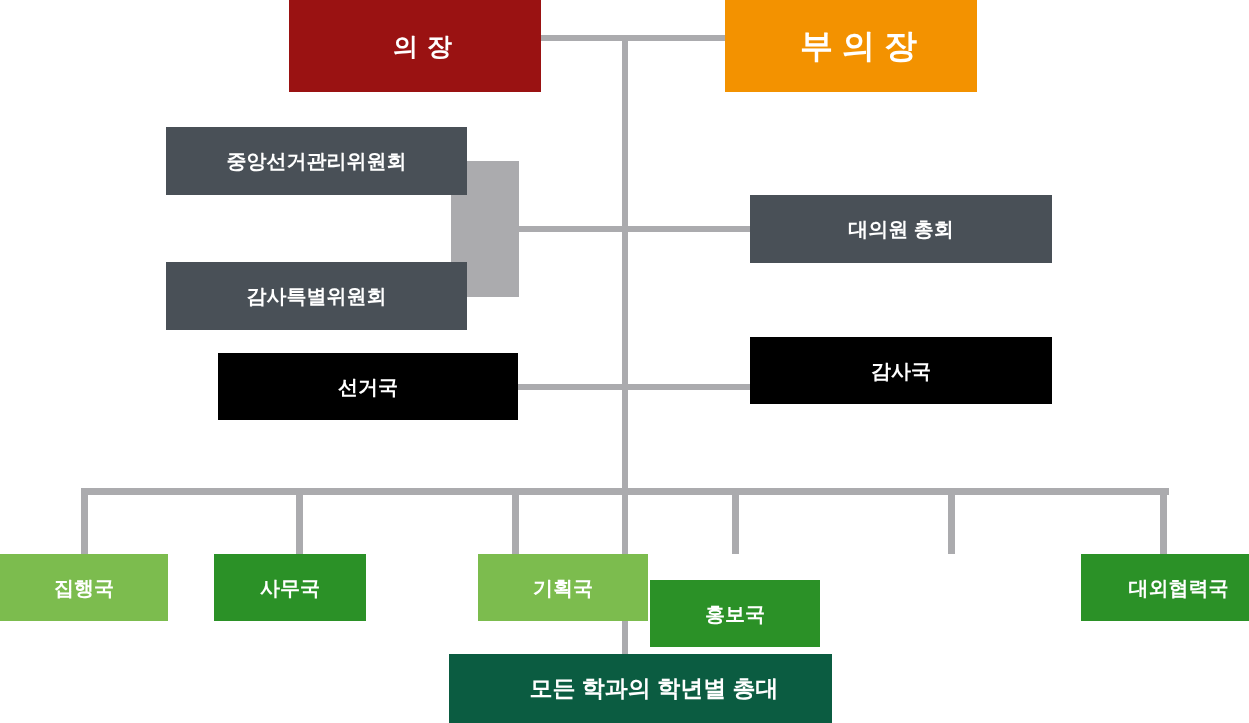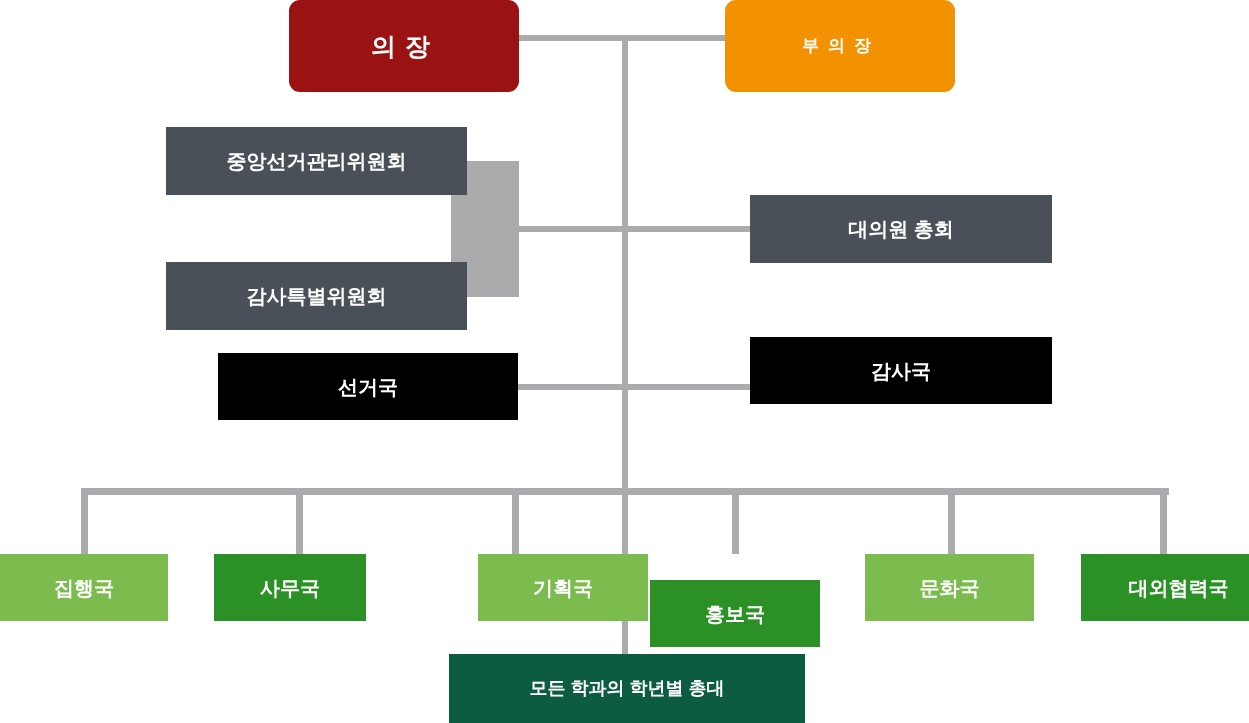--- a/index.html
+++ b/index.html
@@ -24,44 +24,44 @@
   .d1{left:81px;} .d2{left:296px;} .d3{left:512px;}
   .d4{left:732px;} .d5{left:948px;} .d6{left:1160px;}
 
   
   .node{
     position:absolute;z-index:1;
     display:flex;align-items:center;justify-content:center;
     color:#ffffff;font-weight:bold;font-size:20px;
     text-align:center;line-height:1.2;white-space:nowrap;
   }
-  .spread{letter-spacing:9px;padding-left:2px;border-radius:11px;}
+  .spread{letter-spacing:9px;padding-left:24px;}
 
   .bg-darkred  {background:#9A1212;}
   .bg-orange   {background:#F39200;}
   .bg-slate    {background:#495057;}
   .bg-lightgray{background:#000000;}
   .bg-lightgreen{background:#7CBC4E;}
   .bg-green    {background:#2B9127;}
   .bg-seagreen {background:#0B5C41;}
 
   .n-chairman      {left:289px; top:0;     width:228px; height:92px; font-size:25px;}
-  .n-vice-chairman {left:725px; top:0;     width:228px; height:92px; font-size:17px;}
+  .n-vice-chairman {left:725px; top:0;     width:228px; height:92px; font-size:33px;}
   .n-cec           {left:166px; top:127px; width:301px; height:68px;}
   .n-sac           {left:166px; top:262px; width:301px; height:68px;}
   .n-assembly      {left:750px; top:195px; width:302px; height:68px;}
   .n-election      {left:218px; top:353px; width:300px; height:67px;}
   .n-audit         {left:750px; top:337px; width:302px; height:67px;}
   .n-exec          {left:0;     top:554px; width:168px; height:67px;}
   .n-secretariat   {left:214px; top:554px; width:152px; height:67px;}
   .n-planning      {left:430px; top:554px; width:170px; height:67px;margin-left:48px;}
   .n-pr            {left:650px; top:554px; width:170px; height:67px;margin-top:26px;}
   .n-culture       {left:865px; top:554px; width:169px; height:67px;}
   .n-external      {left:1081px;top:554px; width:195px; height:67px;}
-  .n-grade-reps    {left:449px; top:654px; width:356px; height:69px; font-size:18px;}
+  .n-grade-reps    {left:449px; top:654px; width:356px; height:69px; font-size:23px;padding-left:27px;}
 </style>
 </head>
 <body>
 
 <div id="org-chart">
 
   <div class="line c-top-h"></div>
   <div class="line c-center-v"></div>
   <div class="line c-bracket"></div>
   <div class="line c-row2-h"></div>
@@ -89,19 +89,18 @@
   <div class="node n-audit bg-lightgray">감사국</div>
 
   <div class="node n-exec bg-lightgreen">집행국</div>
 
   <div class="node n-secretariat bg-green">사무국</div>
 
   <div class="node n-planning bg-lightgreen">기획국</div>
 
   <div class="node n-pr bg-green">홍보국</div>
 
-  <div class="node n-culture bg-lightgreen">문화국</div>
 
   <div class="node n-external bg-green">대외협력국</div>
 
   <div class="node n-grade-reps bg-seagreen">모든 학과의 학년별 총대</div>
 
 </div>
 
 </body></html>

